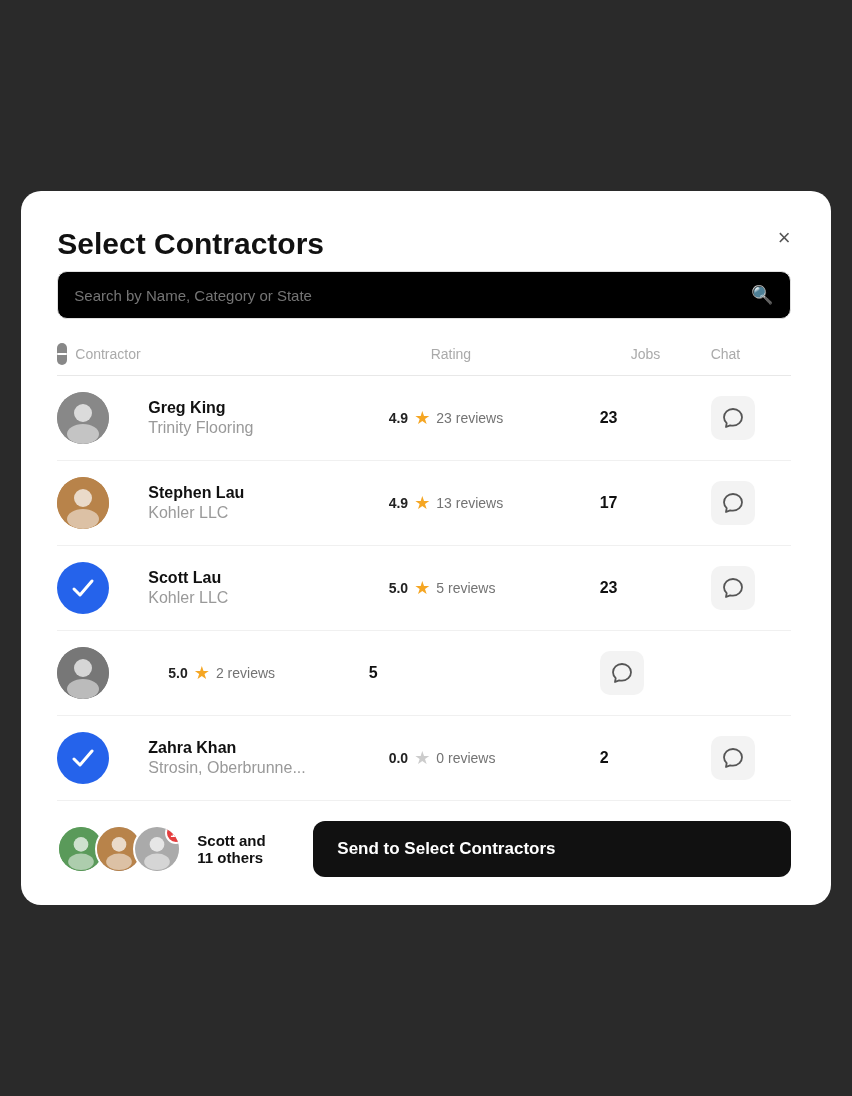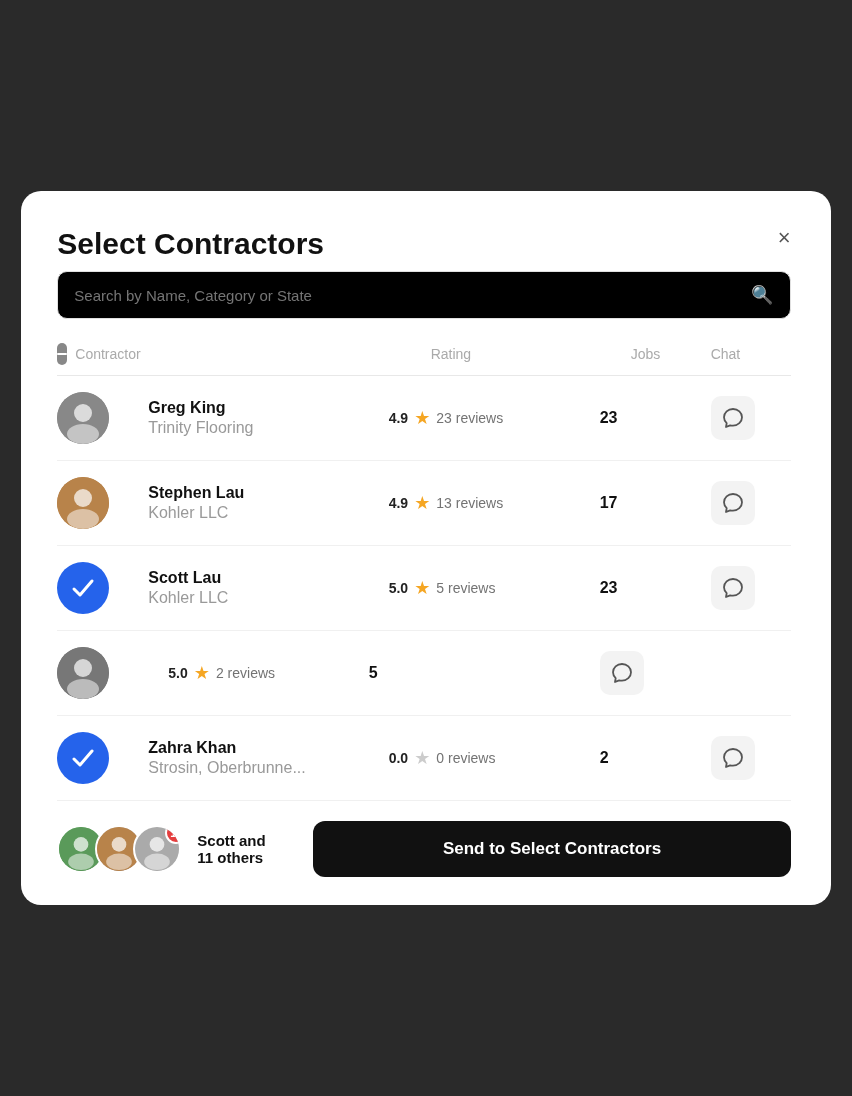--- a/index.html
+++ b/index.html
@@ -191,21 +191,21 @@
     .send-btn {
       flex: 1;
       background: #111;
       color: #fff;
       border: none;
       border-radius: 12px;
       padding: 18px 24px;
       font-size: 17px;
       font-weight: 700;
       cursor: pointer;
-      text-align: center;
+      text-align: left;
     }
 
     
     .avatar-img {
       width: 52px;
       height: 52px;
       border-radius: 50%;
       overflow: hidden;
       background: #bbb;
       display: flex;

